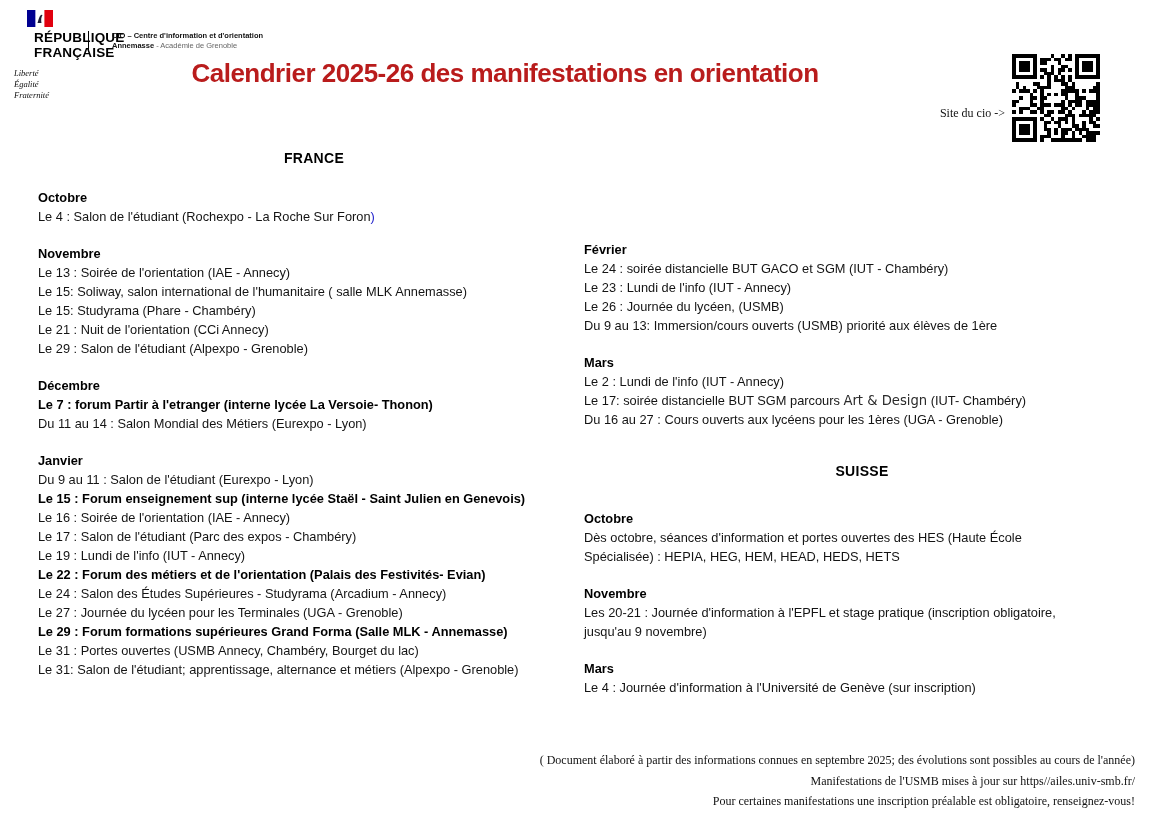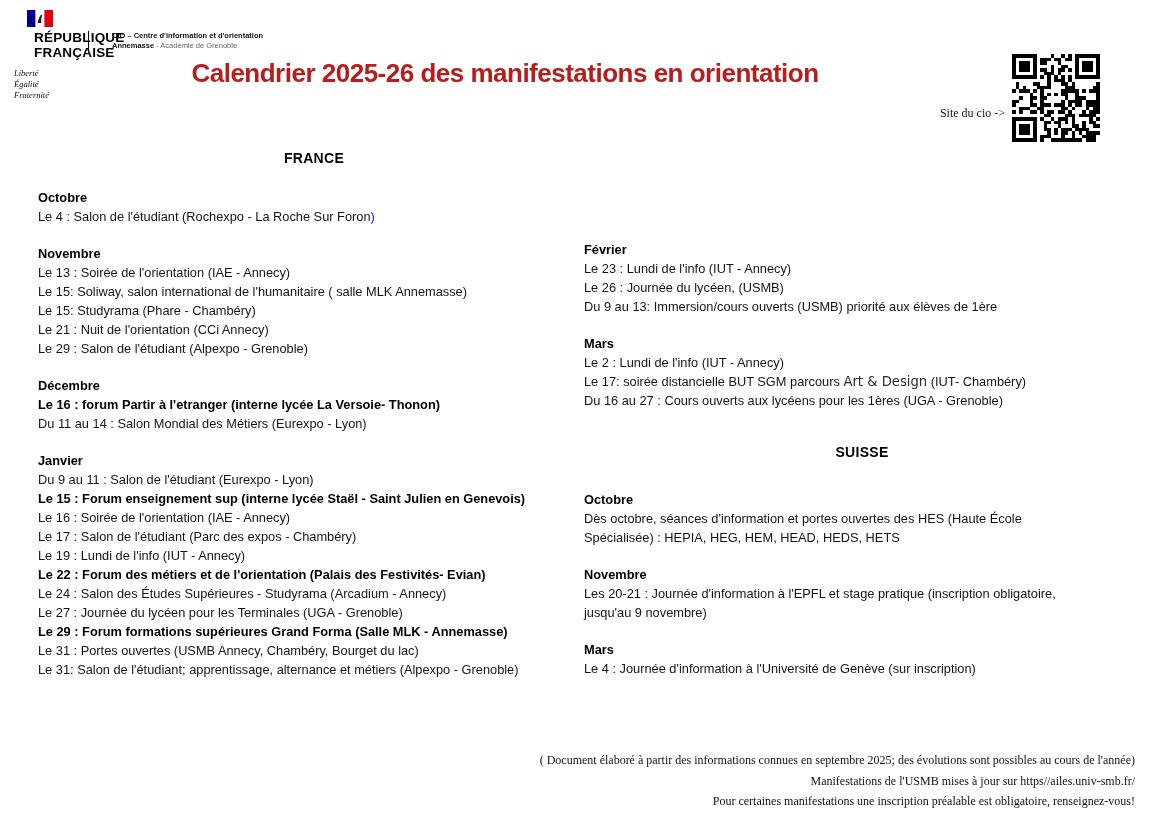--- a/index.html
+++ b/index.html
@@ -332,21 +332,21 @@
       <div class="month-section">
         <div class="month">Novembre</div>
         <div class="event"><span>Le 13 : Soirée de l'orientation (IAE - Annecy)</span></div>
         <div class="event"><span>Le 15: Soliway, salon international de l'humanitaire ( salle MLK Annemasse)</span></div>
         <div class="event"><span>Le 15:  Studyrama (Phare - Chambéry)</span></div>
         <div class="event"><span>Le 21 : Nuit de l'orientation (CCi Annecy)</span></div>
         <div class="event"><span>Le 29 : Salon de l'étudiant (Alpexpo - Grenoble)</span></div>
       </div>
       <div class="month-section">
         <div class="month">Décembre</div>
-        <div class="event bold"><span>Le 16 : forum Partir à l'etranger (interne lycée La Versoie- Thonon)</span></div>
+        <div class="event bold"><span>Le 7 : forum Partir à l'etranger (interne lycée La Versoie- Thonon)</span></div>
         <div class="event"><span>Du 11 au 14 : Salon Mondial des Métiers (Eurexpo - Lyon)</span></div>
       </div>
       <div class="month-section">
         <div class="month">Janvier</div>
         <div class="event"><span>Du 9 au 11 : Salon de l'étudiant (Eurexpo - Lyon)</span></div>
         <div class="event bold"><span>Le 15 : Forum enseignement sup (interne lycée Staël - Saint Julien en Genevois)</span></div>
         <div class="event"><span>Le 16 : Soirée de l'orientation (IAE - Annecy)</span></div>
         <div class="event"><span>Le 17 : Salon de l'étudiant (Parc des expos - Chambéry)</span></div>
         <div class="event"><span>Le 19 : Lundi de l'info (IUT - Annecy)</span></div>
         <div class="event bold"><span>Le 22 : Forum des métiers et de l'orientation (Palais des Festivités- Evian)</span></div>
@@ -356,20 +356,21 @@
         <div class="event"><span>Le 31 : Portes ouvertes (USMB Annecy, Chambéry, Bourget du lac)</span></div>
         <div class="event"><span>Le 31: Salon de l'étudiant; apprentissage, alternance et métiers (Alpexpo - Grenoble)</span></div>
       </div>
     </div>
 </div>
 
 <div class="col col-right">
   <div id="france-col2">
       <div class="month-section">
         <div class="month">Février</div>
+        <div class="event"><span>Le 24 : soirée distancielle BUT GACO et SGM (IUT - Chambéry)</span></div>
         <div class="event"><span>Le 23 : Lundi de l'info (IUT - Annecy)</span></div>
         <div class="event"><span>Le 26 : Journée du lycéen, (USMB)</span></div>
         <div class="event"><span>Du 9 au 13: Immersion/cours ouverts (USMB)  priorité aux élèves de 1ère</span></div>
       </div>
       <div class="month-section">
         <div class="month">Mars</div>
         <div class="event"><span>Le 2 : Lundi de l'info (IUT - Annecy)</span></div>
         <div class="event"><span>Le 17: soirée distancielle BUT SGM parcours </span><span class="alt">Art &amp; Design</span><span> (IUT- Chambéry)</span></div>
         <div class="event"><span>Du 16 au 27 : Cours ouverts aux lycéens pour les 1ères (UGA - Grenoble)</span></div>
       </div>

